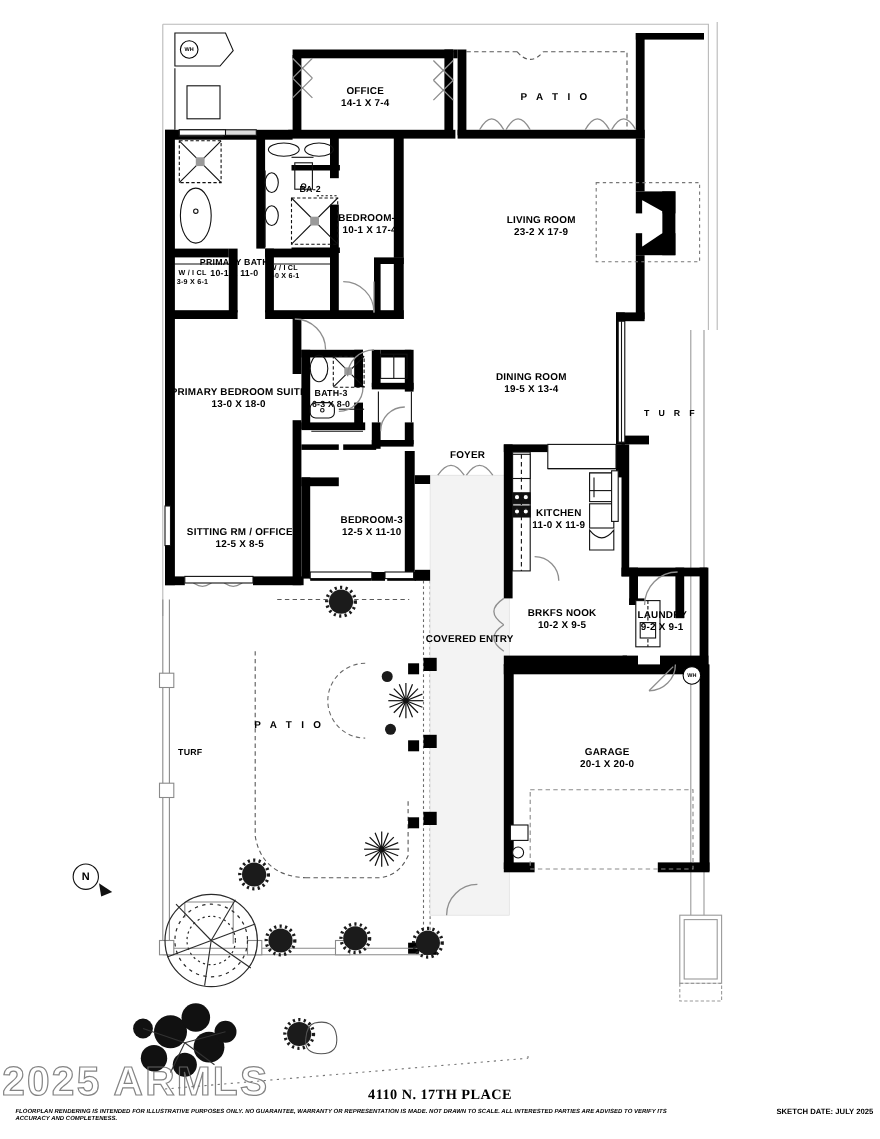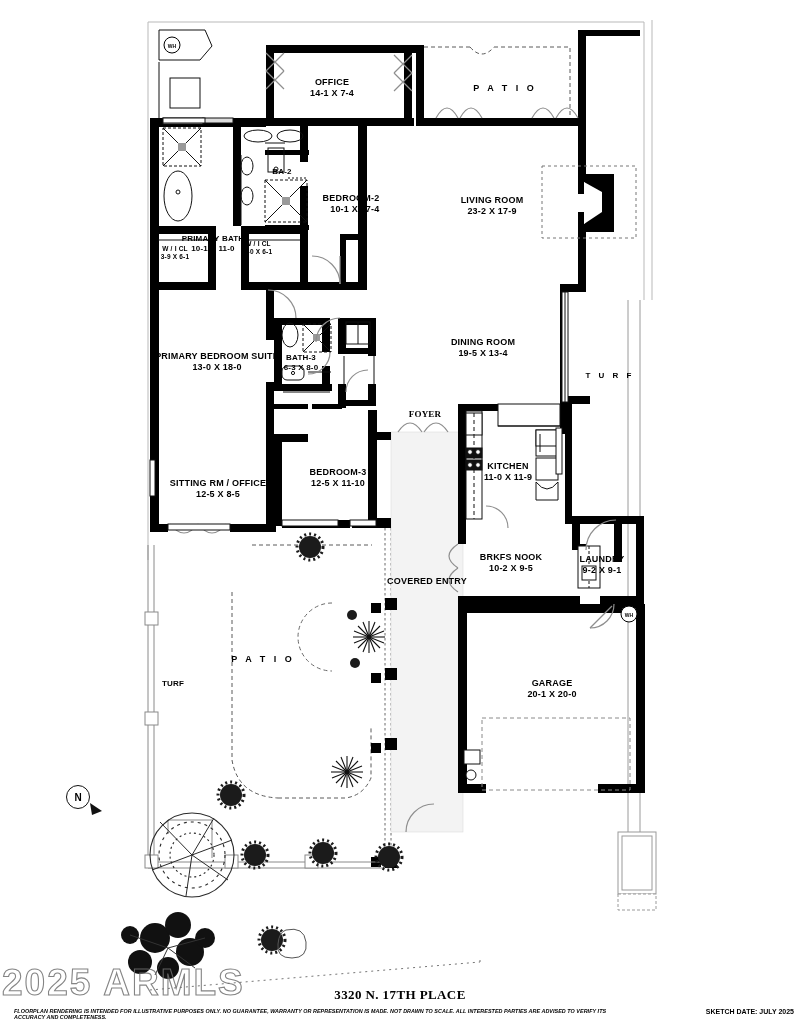--- a/index.html
+++ b/index.html
@@ -453,21 +453,21 @@
       <span class="nm">LIVING ROOM</span>
       <span class="dm">23-2  X  17-9</span>
     </div>
     <div class="rlabel sz8" style="left: 213px; top: 198px; margin-top: 46px;">
       <span class="nm">PRIMARY BATH</span>
       <span class="dm">10-1 X 11-0</span>
     </div>
     <div class="rlabel sz8" style="left: 282px; top: 172px;">
       <span class="nm">BA-2</span>
     </div>
-    <div class="rlabel sz9" style="left: 351px; top: 204px; text-align: right;">
+    <div class="rlabel sz9" style="left: 336px; top: 204px;">
       <span class="nm">BEDROOM-2</span>
       <span class="dm">10-1  X  17-4</span>
     </div>
     <div class="rlabel sz65" style="left: 175px; top: 253px;">
       <span class="nm">W / I  CL</span>
       <span class="dm">3-9 X 6-1</span>
     </div>
     <div class="rlabel sz65" style="left: 258px; top: 248px;">
       <span class="nm">W / I  CL</span>
       <span class="dm">5-0 X 6-1</span>
@@ -480,21 +480,21 @@
       <span class="nm">T U R F</span>
     </div>
     <div class="rlabel sz9" style="left: 217px; top: 362px;">
       <span class="nm">PRIMARY BEDROOM SUITE</span>
       <span class="dm">13-0  X  18-0</span>
     </div>
     <div class="rlabel sz8" style="left: 301px; top: 363px; text-align: center;">
       <span class="nm">BATH-3</span>
       <span class="dm">6-3 X 8-0</span>
     </div>
-    <div class="rlabel sz9" style="left: 425px; top: 414px; font-family: Liberation Serif, serif;">
+    <div class="rlabel sz9" style="left: 425px; top: 414px;">
       <span class="nm">FOYER</span>
     </div>
     <div class="rlabel sz9" style="left: 508px; top: 472px;">
       <span class="nm">KITCHEN</span>
       <span class="dm">11-0 X 11-9</span>
     </div>
     <div class="rlabel sz9" style="left: 218px; top: 489px; text-align: center;">
       <span class="nm">SITTING RM / OFFICE</span>
       <span class="dm">12-5  X  8-5</span>
     </div>
@@ -519,21 +519,21 @@
     <div class="rlabel sz8" style="left: 173px; top: 684px;">
       <span class="nm">TURF</span>
     </div>
     <div class="rlabel sz9" style="left: 552px; top: 689px;">
       <span class="nm">GARAGE</span>
       <span class="dm">20-1 X 20-0</span>
     </div>
   </div>
 
 <div id="footer">
-  <div id="address">3320 N. 17TH PLACE</div>
+  <div id="address">4110 N. 17TH PLACE</div>
   <div id="disclaim">FLOORPLAN RENDERING IS INTENDED FOR ILLUSTRATIVE PURPOSES ONLY.  NO GUARANTEE, WARRANTY OR REPRESENTATION IS MADE.  NOT DRAWN TO SCALE.  ALL INTERESTED PARTIES ARE ADVISED TO VERIFY ITS ACCURACY AND COMPLETENESS.</div>
   <div id="sketchdate">SKETCH DATE:  JULY 2025</div>
 </div>
 
 <div id="watermark">2025 ARMLS</div>
 
 <div id="compass">
   <div class="ring">N</div>
   <svg width="40" height="32" style="position:absolute;left:0;top:0">
     <polygon points="24,18 36,26 26,30" fill="#111"></polygon>

